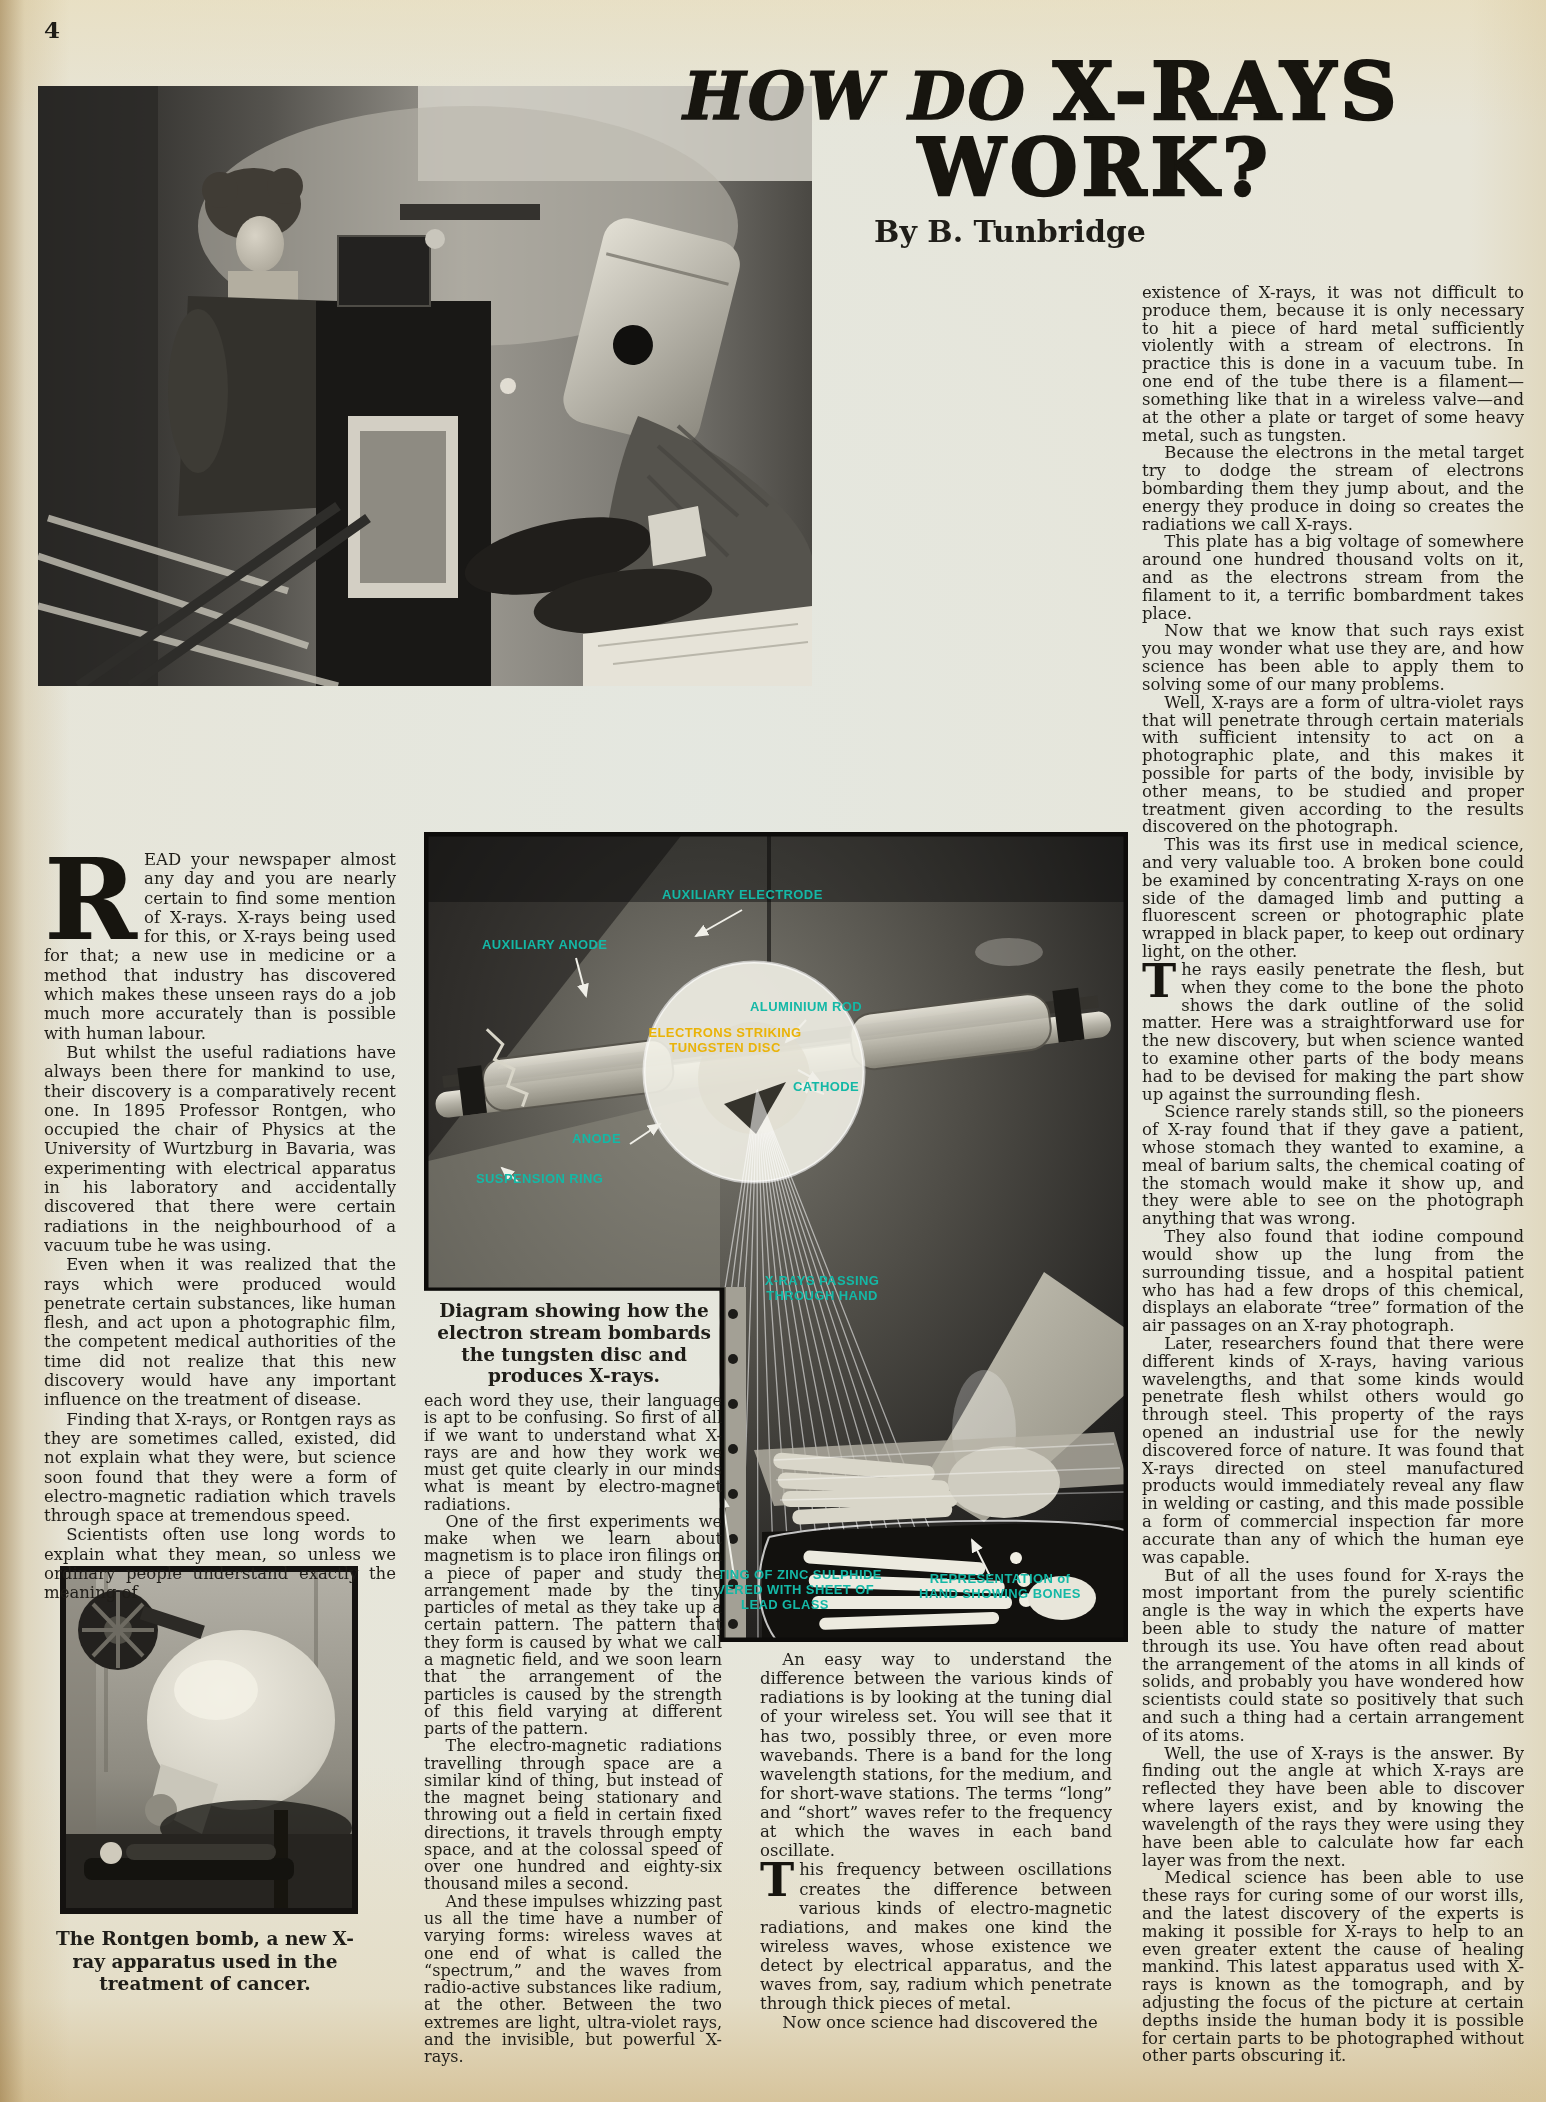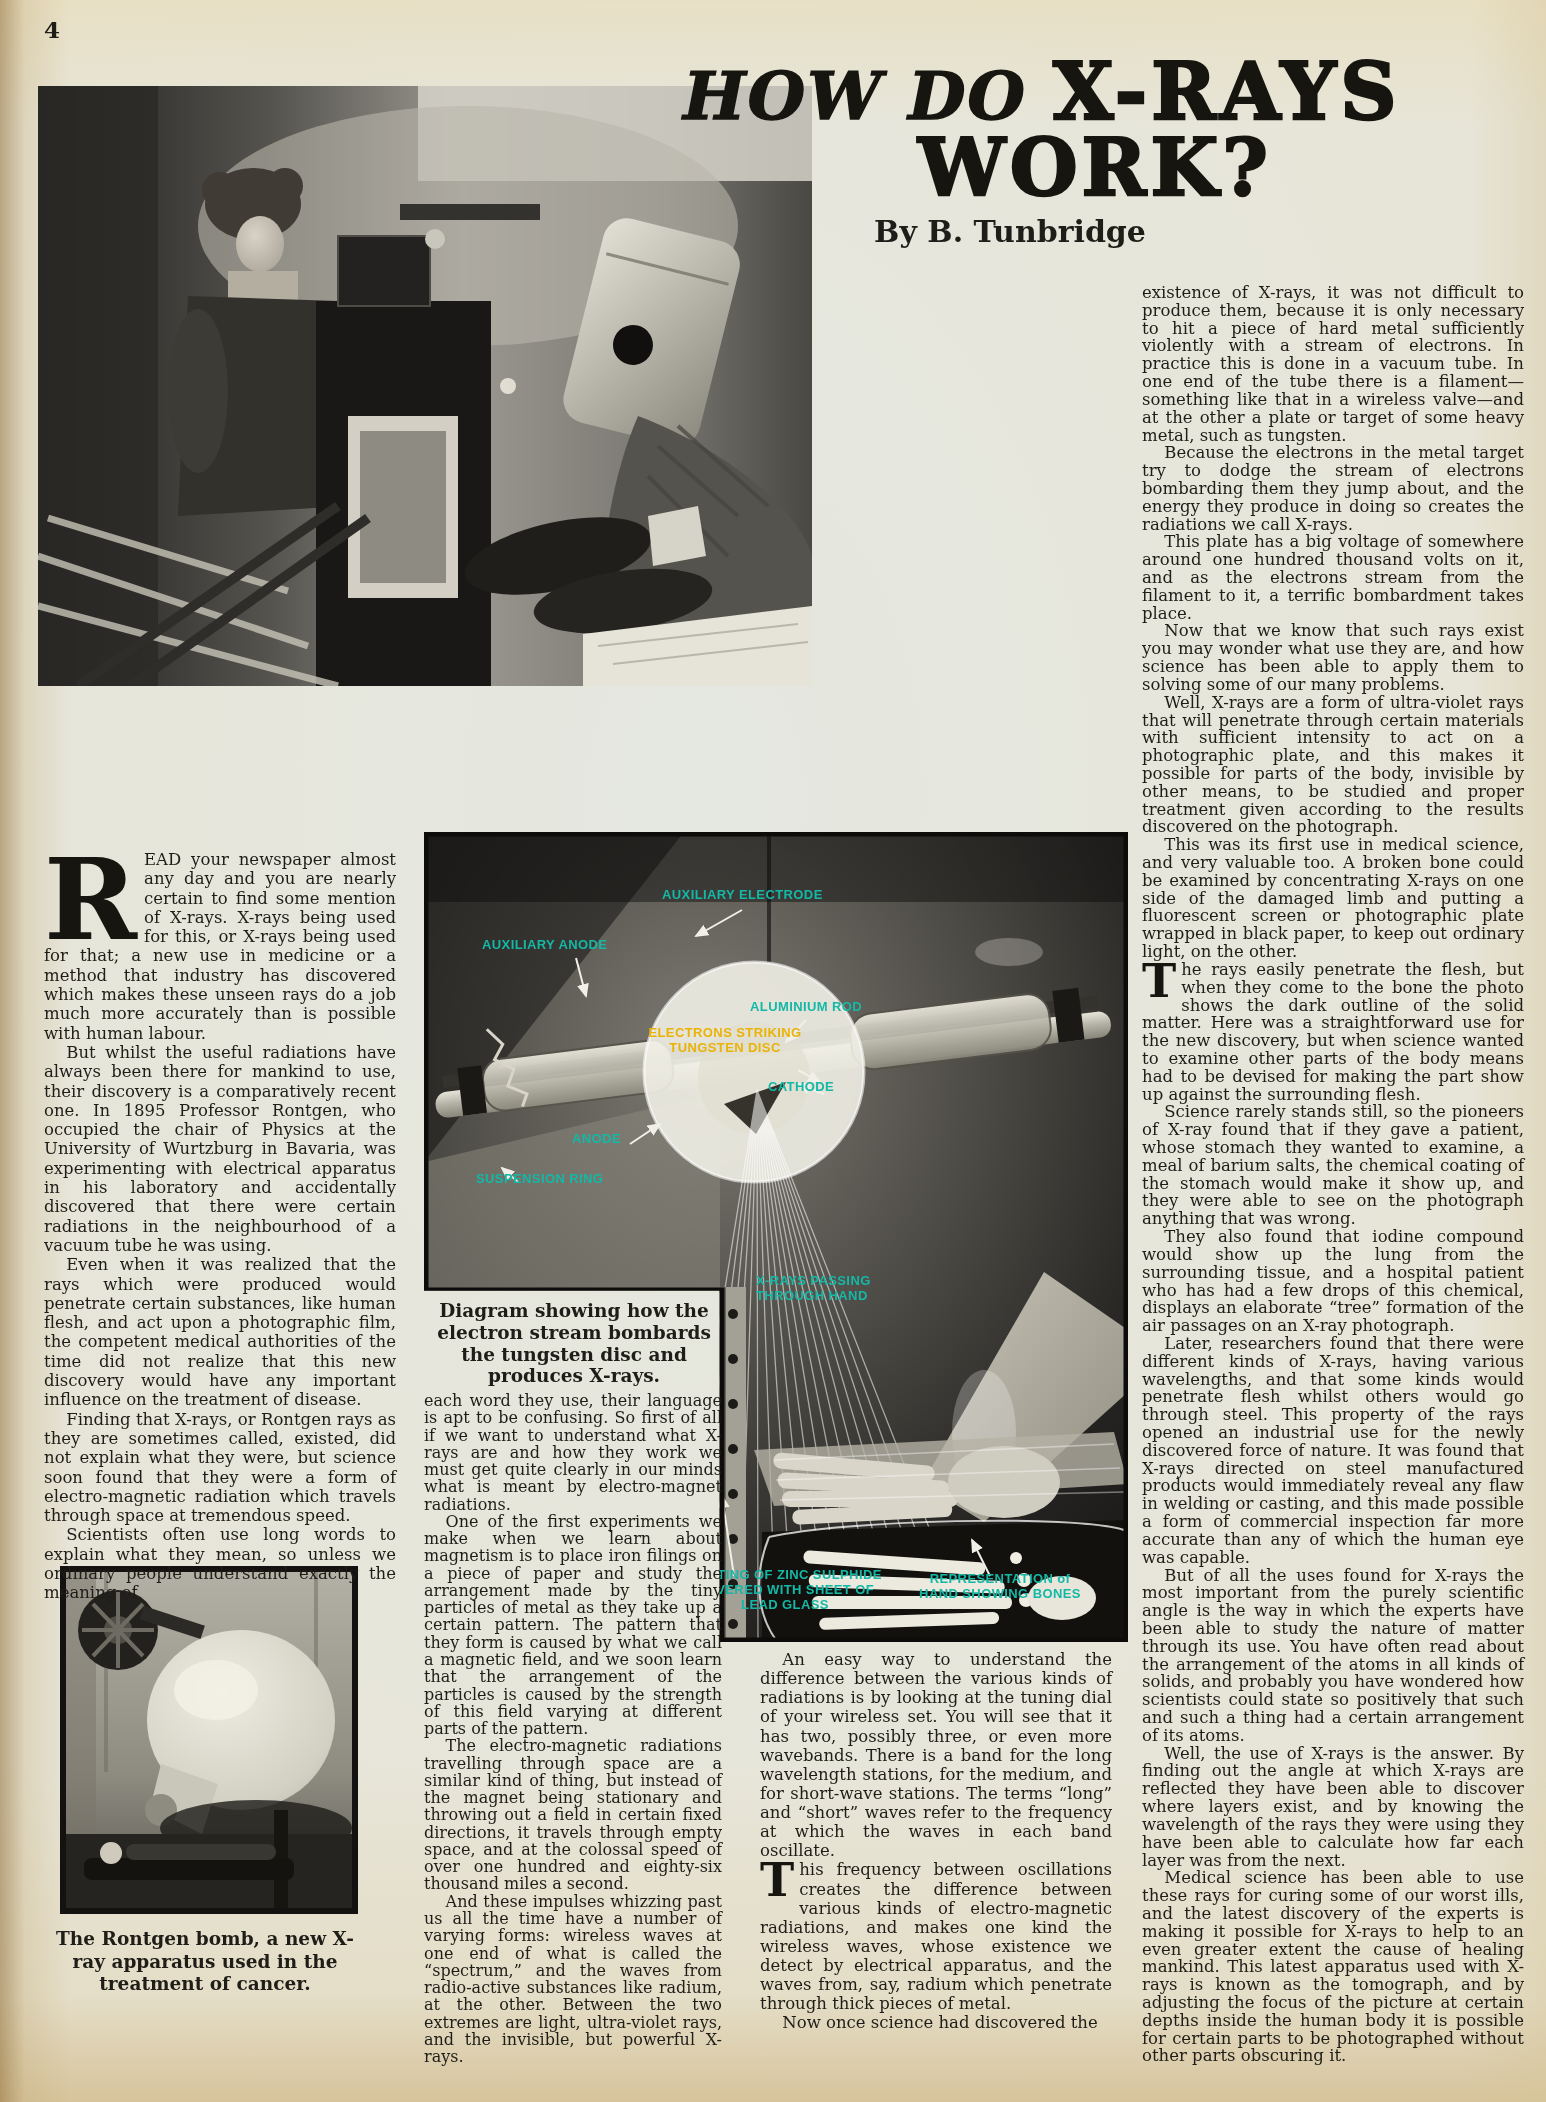--- a/index.html
+++ b/index.html
@@ -32,24 +32,24 @@
   .diagram{position:absolute;left:424px;top:832px;width:704px;height:810px;z-index:2;
     clip-path:polygon(0 0,100% 0,100% 100%,42% 100%,42% 56.6%,0 56.6%);background:#141312;}
   .diagram svg{position:absolute;left:0;top:0;width:100%;height:100%;}
   .dlabel{position:absolute;font-family:"Liberation Sans","DejaVu Sans",sans-serif;font-weight:bold;
     font-size:13px;letter-spacing:.4px;color:#14b8a6;line-height:1.15;z-index:3;}
   .dlabel.dark{color:#eab308;}
   .L1{left:238px;top:56px;width:230px;}
   .L2{left:58px;top:106px;width:180px;}
   .L3{left:326px;top:168px;width:140px;}
   .L4{left:196px;top:194px;width:210px;text-align:center;}
-  .L5{left:344px;top:248px;width:100px;}
+  .L5{left:352px;top:248px;width:100px;text-align:center;}
   .L6{left:148px;top:300px;width:90px;}
   .L7{left:52px;top:340px;width:180px;}
-  .L8{left:332px;top:442px;width:132px;}
+  .L8{left:332px;top:442px;width:132px;text-align:center;}
   .L9{left:252px;top:736px;width:218px;text-align:center;}
   .L10{left:492px;top:740px;width:168px;text-align:center;}
   .dcaption{position:absolute;left:430px;top:1300px;width:288px;text-align:center;font-weight:bold;font-size:18.5px;line-height:1.18;z-index:2;}
   
   .col{position:absolute;text-align:justify;z-index:4;}
   .col p{margin:0;}
   .ind{text-indent:1.35em;}
   .col1{left:44px;top:850px;width:352px;font-size:16.5px;line-height:1.17;}
   .col2{left:424px;top:1392px;width:298px;font-size:16px;line-height:1.08;}
   .col3{left:760px;top:1650px;width:352px;font-size:16.5px;line-height:1.16;}

